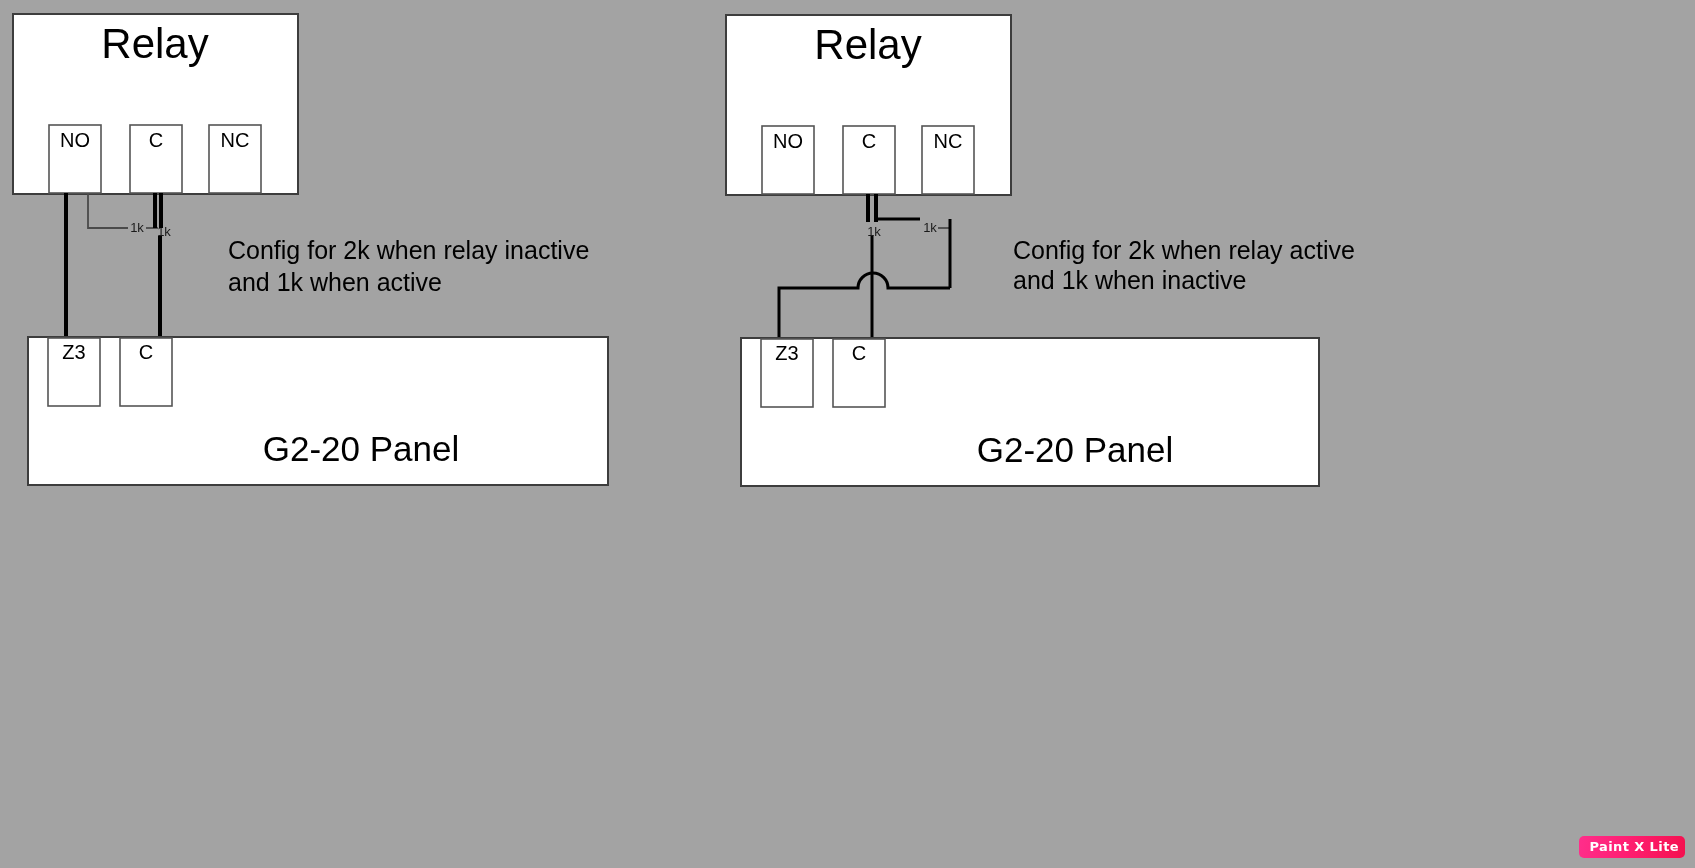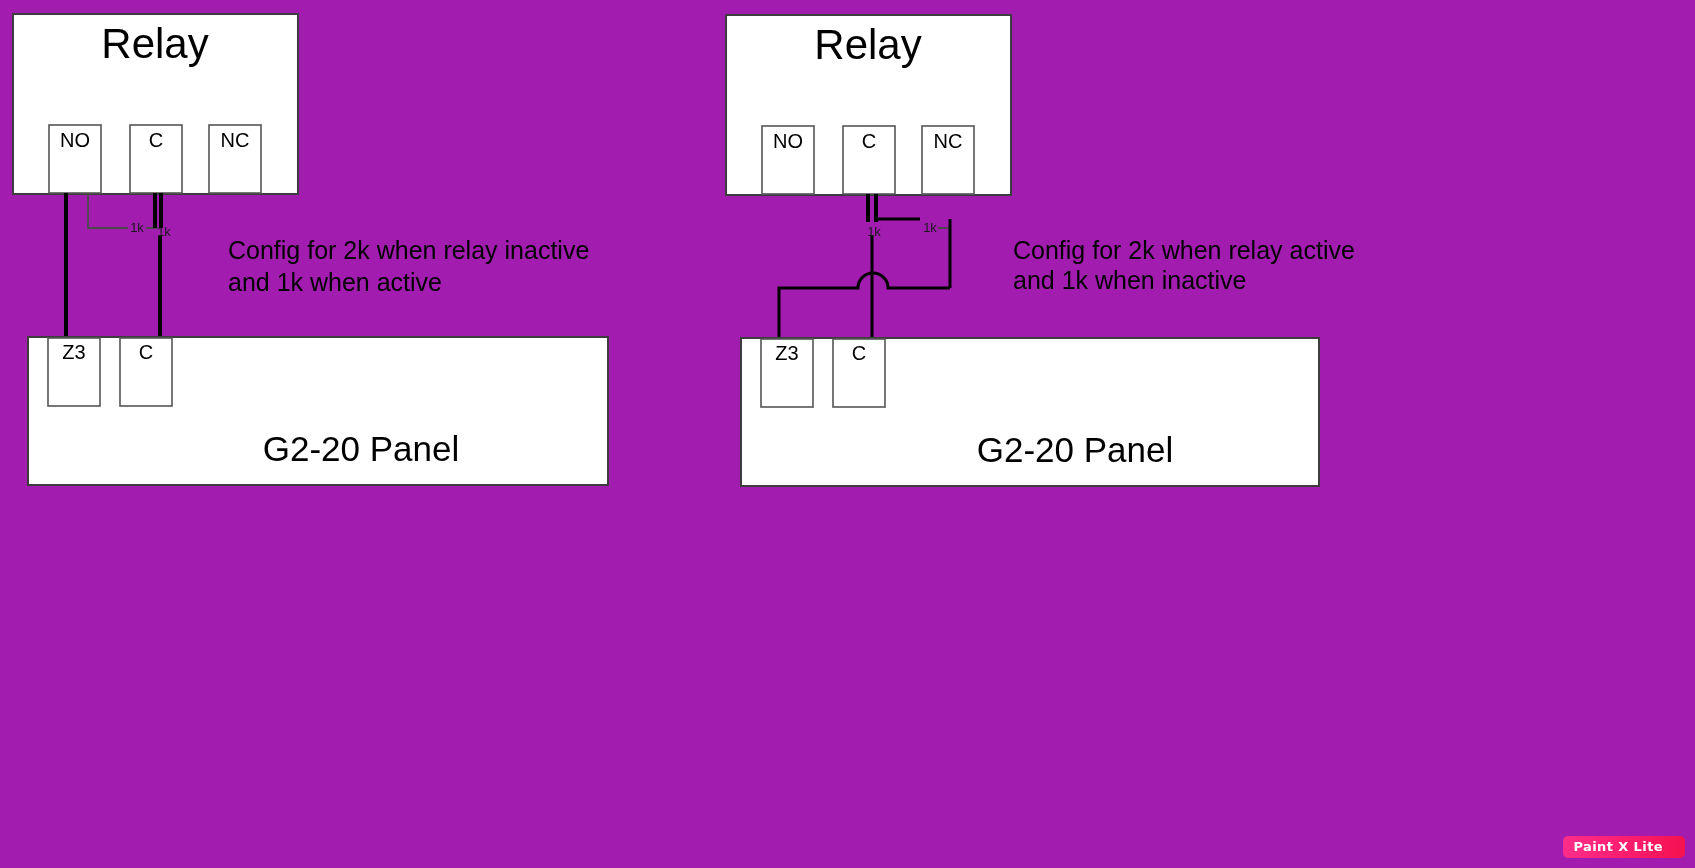--- a/index.html
+++ b/index.html
@@ -9,21 +9,21 @@
     background: #ffffff;
   }
   body {
     font-family: "Liberation Sans", sans-serif;
     color: #000000;
   }
   #canvas {
     position: relative;
     width: 1695px;
     height: 868px;
-    background: #a21caf;
+    background: #a3a3a3;
     overflow: hidden;
   }
   #diagram-svg {
     position: absolute;
     left: 0;
     top: 0;
     width: 1695px;
     height: 868px;
   }
   .box-title {
@@ -76,21 +76,21 @@
   .wire-med {
     stroke: #000000;
     stroke-width: 3;
     fill: none;
     stroke-linecap: butt;
   }
   #watermark {
     position: absolute;
     right: 10px;
     bottom: 10px;
-    padding: 4px 22px 5px 10px;
+    padding: 4px 6px 5px 10px;
     border-radius: 5px;
     background: linear-gradient(100deg, #ff2e8b 0%, #ff1f72 45%, #f4114f 100%);
     color: #ffffff;
     font-family: "DejaVu Sans", sans-serif;
     font-size: 13px;
     font-weight: bold;
     letter-spacing: 0.4px;
     line-height: 1;
     user-select: none;
   }

